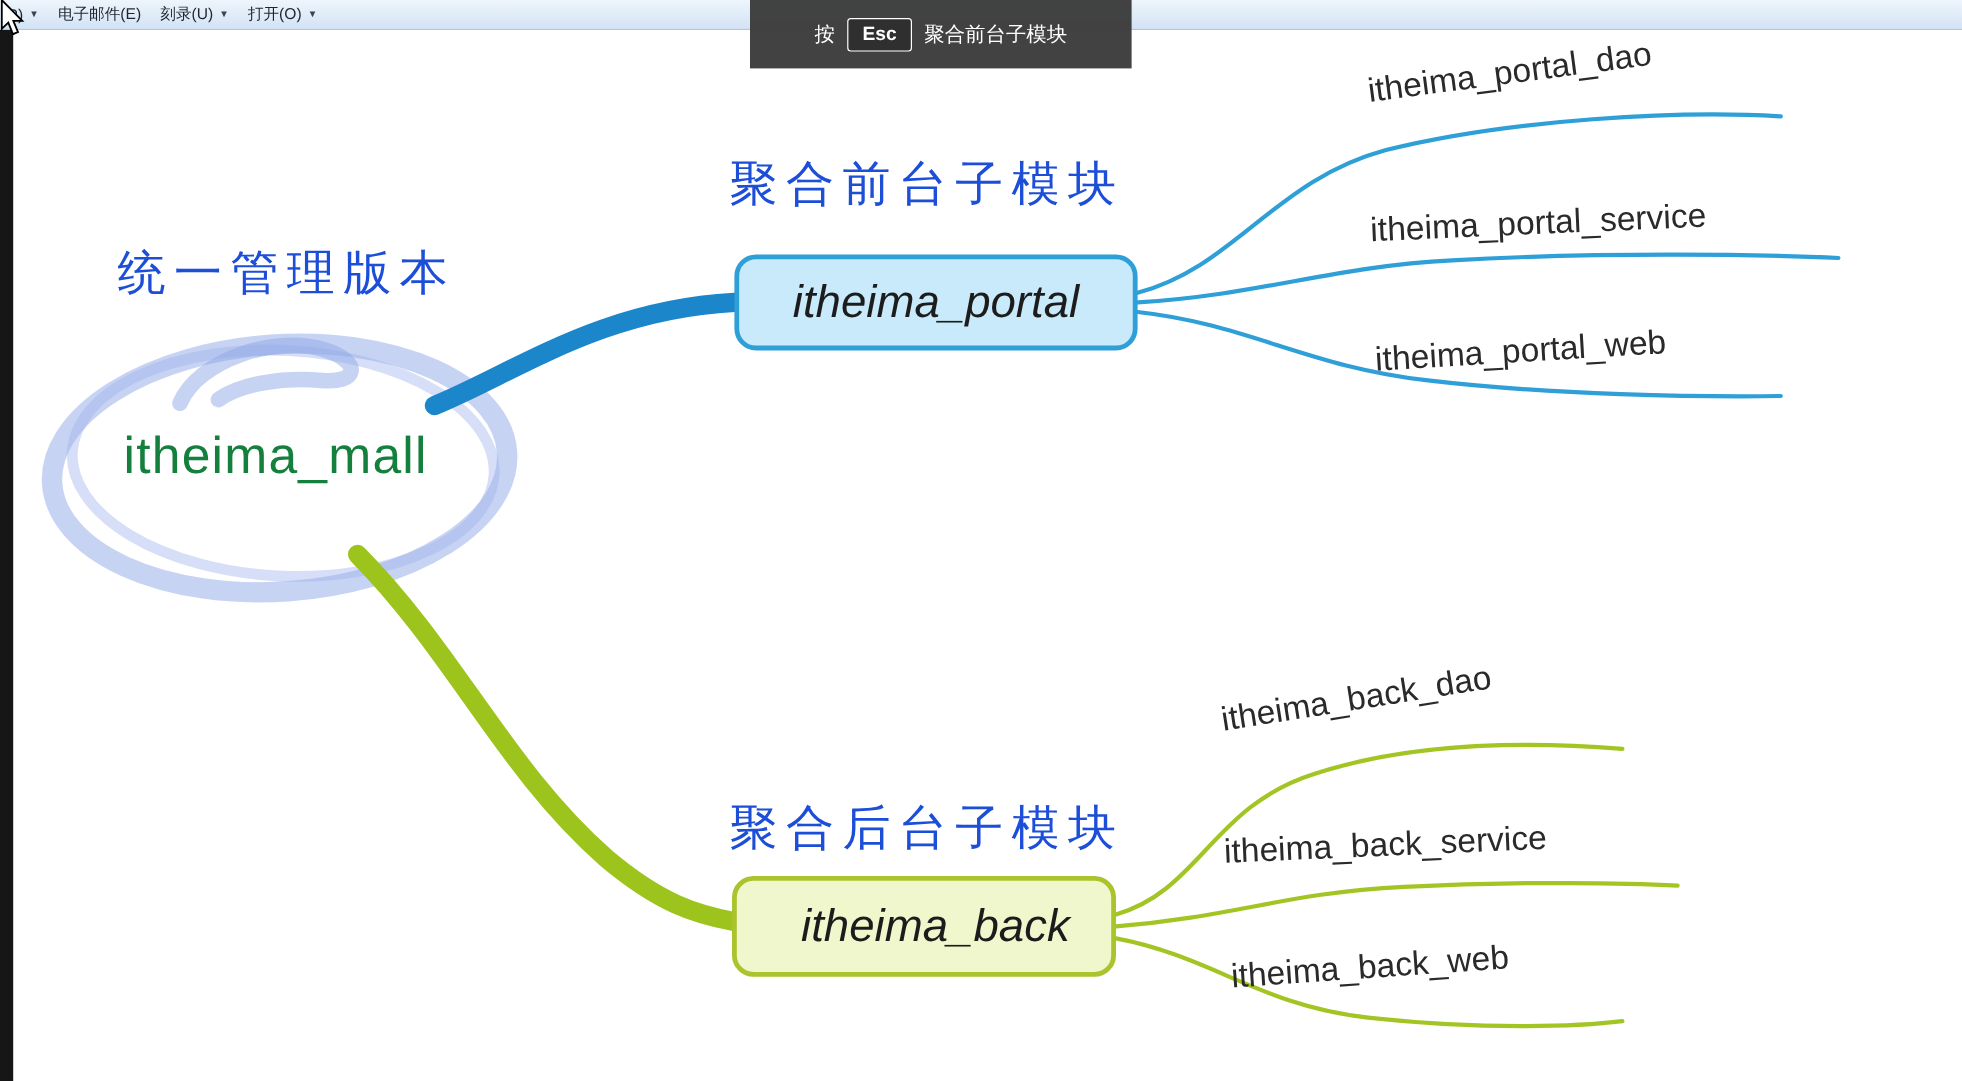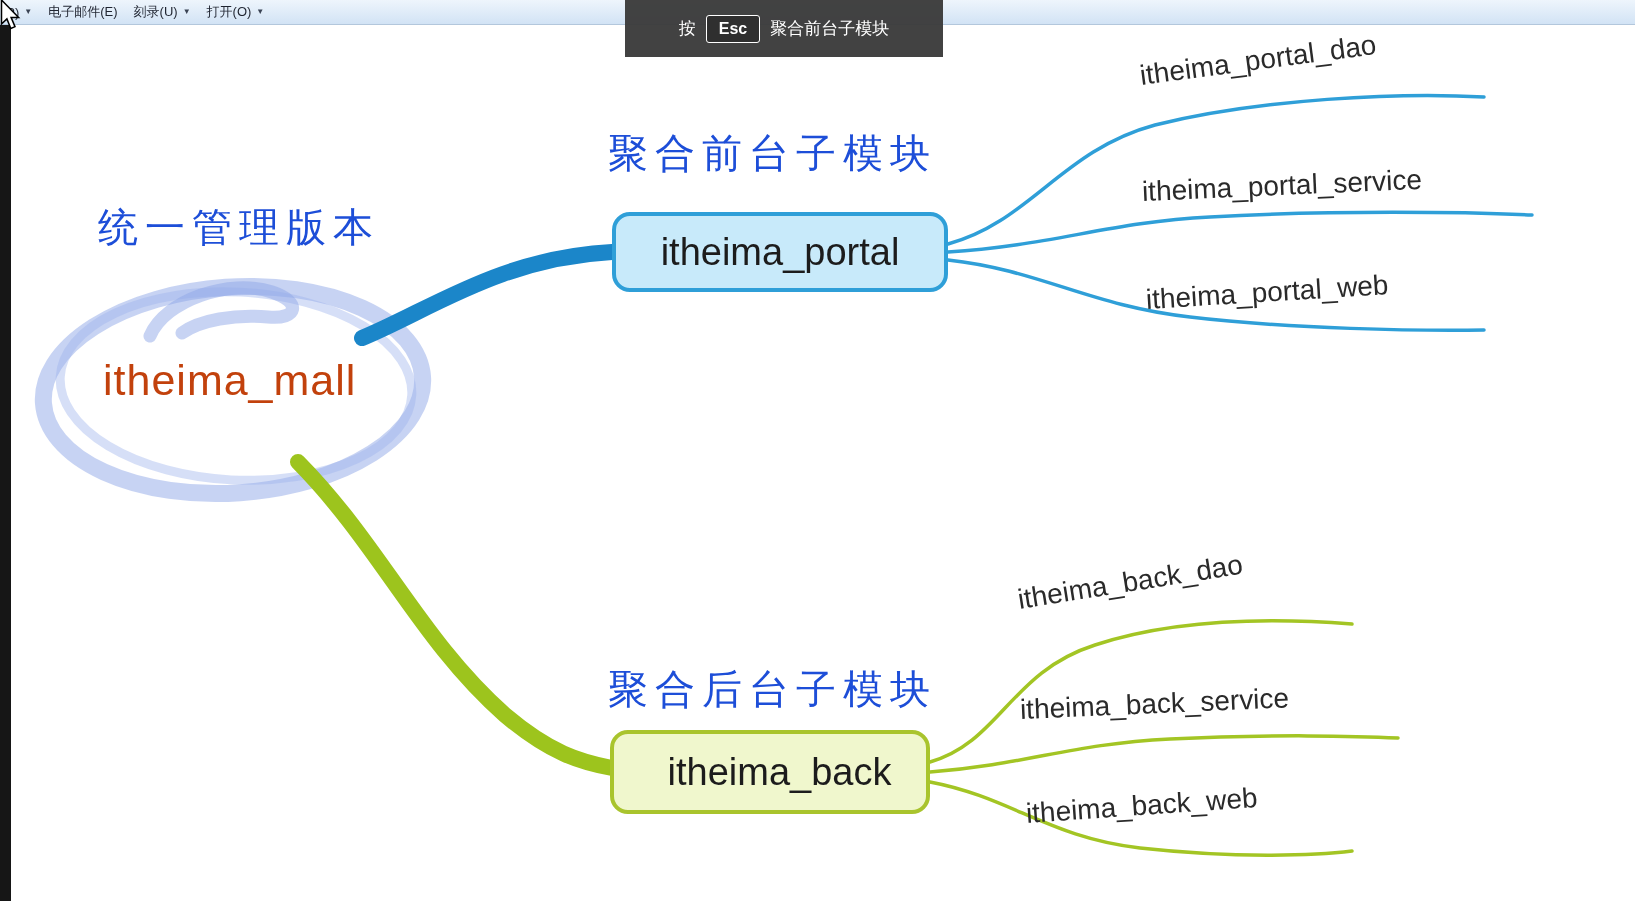--- a/index.html
+++ b/index.html
@@ -52,29 +52,30 @@
   .stage svg { position: absolute; top: 0; left: 0; }
 
   .annotation {
     position: absolute;
     font-family: "Liberation Serif", "DejaVu Serif", serif;
     font-size: 40px; color: #1d4ed8; letter-spacing: 7px;
     white-space: nowrap;
   }
   .root-label {
     position: absolute; left: 103px; top: 356px;
-    font-size: 43px; color: #c2410c; letter-spacing: 1px;
+    font-size: 43px; color: #15803d; letter-spacing: 1px;
     white-space: nowrap;
   }
   .topic-node {
     position: absolute;
     display: flex; align-items: center; justify-content: center;
     border-radius: 18px; border: 4px solid;
     font-size: 38px; color: #1c1c1c; white-space: nowrap;
     cursor: default;
+    font-style: italic;
   }
   .portal-node { left: 612px; top: 212px; width: 336px; height: 80px;
     background: #c8eafa; border-color: #2f9fd8; }
   .back-node { left: 610px; top: 730px; width: 320px; height: 84px;
     background: #f0f7cd; border-color: #a9c42d; padding-left: 19px; }
 
   .child-label {
     position: absolute;
     font-size: 28px; color: #2a2a2a; white-space: nowrap;
     transform-origin: left center; cursor: default;

